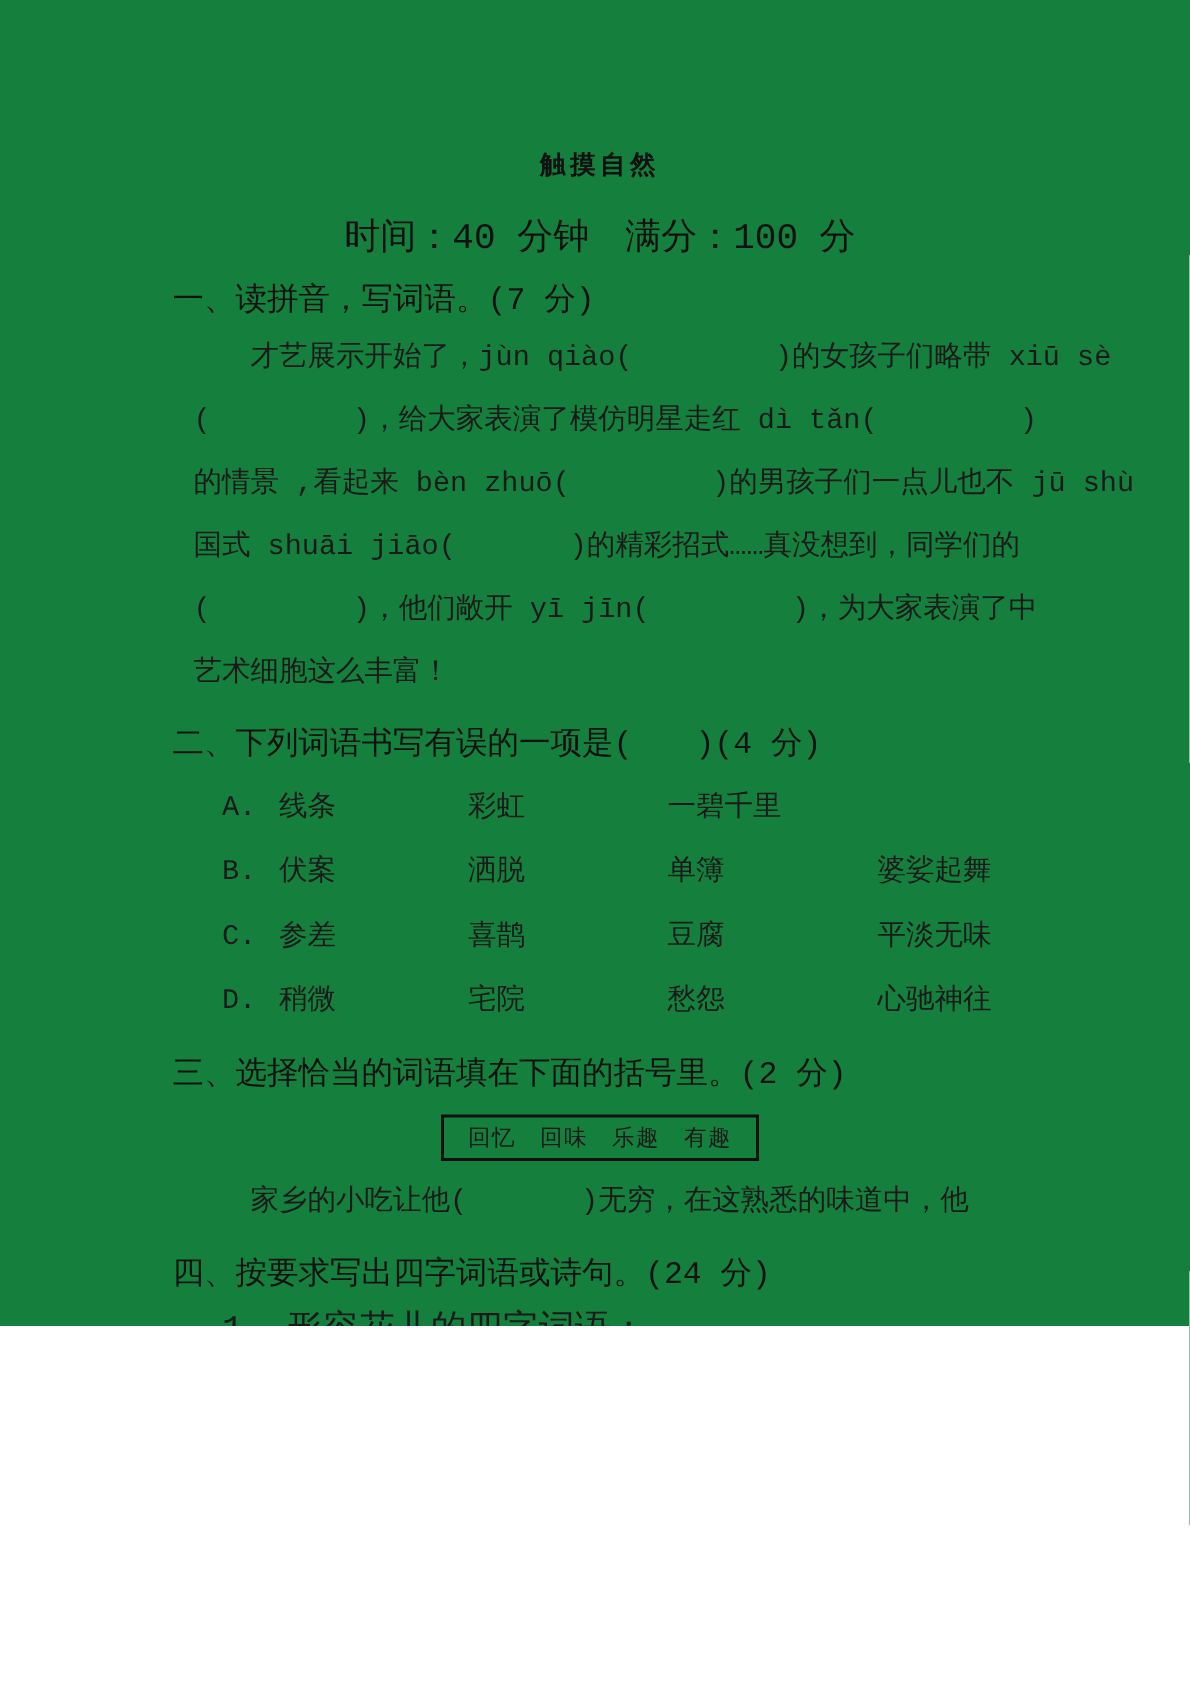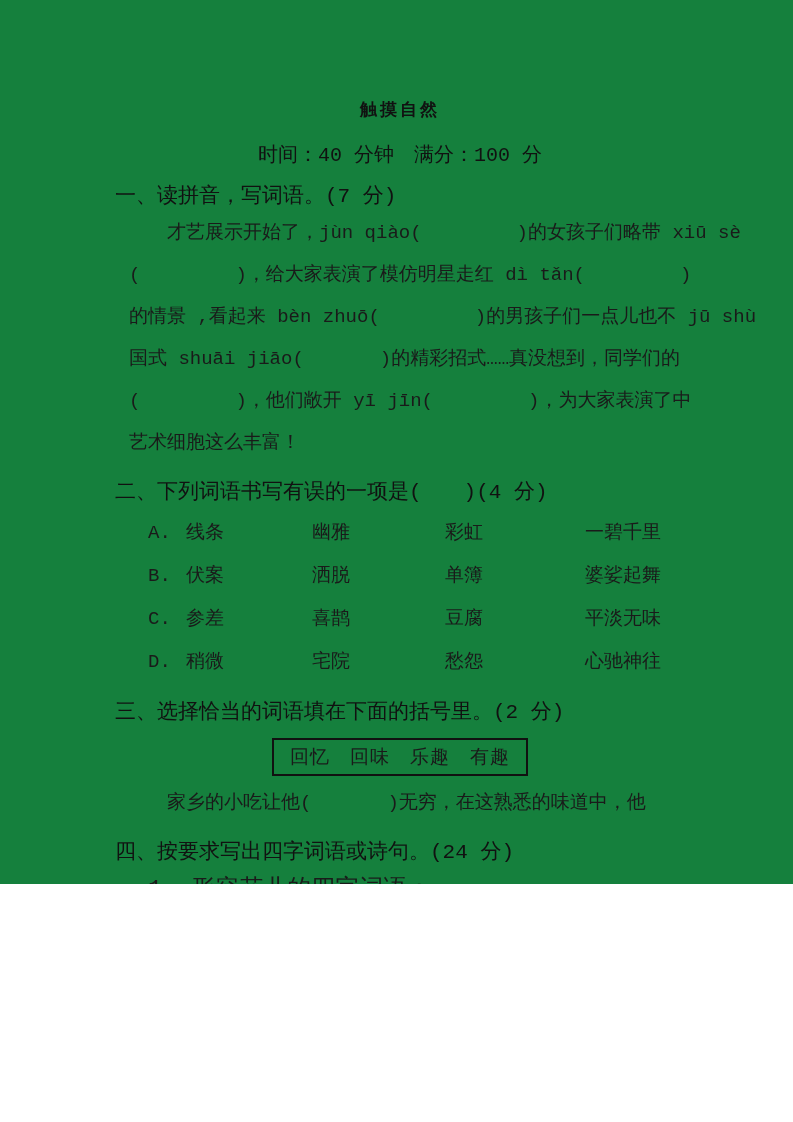--- a/index.html
+++ b/index.html
@@ -20,21 +20,21 @@
   .paper-title {
     text-align: center;
     font-size: 17px;
     font-weight: bold;
     letter-spacing: 3px;
     color: #111;
   }
   .paper-meta {
     margin-top: 20px;
     text-align: center;
-    font-size: 20px;
+    font-size: 24px;
     color: #111;
   }
   .section-heading {
     font-size: 21px;
     line-height: 30px;
     margin-top: 14px;
     color: #111;
   }
   .para {
     margin-left: 14px;
@@ -58,21 +58,21 @@
     line-height: 43px;
   }
   .word-bank-wrap {
     text-align: center;
     margin-top: 10px;
   }
   .word-bank {
     display: inline-block;
     border: 2px solid #111;
     padding: 4px 16px;
-    font-size: 19px;
+    font-size: 15px;
     letter-spacing: 1px;
   }
   .blanks-row {
     margin-left: 36px;
     margin-top: 14px;
     line-height: 44px;
   }
   .blank-line {
     display: inline-block;
     width: 112px;
@@ -104,21 +104,20 @@
       <div class="para-line">国式 shuāi jiāo(　　　　)的精彩招式……真没想到，同学们的</div>
       <div class="para-line">(　　　　　)，他们敞开 yī jīn(　　　　　)，为大家表演了中</div>
       <div class="para-line">艺术细胞这么丰富！</div>
     </div>
 
     <div class="section-heading">二、下列词语书写有误的一项是(　　)(4 分)</div>
     <div class="options">
       <div class="opt-row">
         <span>A.</span>
         <span>线条</span>
-        <span>幽雅</span>
         <span>彩虹</span>
         <span>一碧千里</span>
       </div>
       <div class="opt-row">
         <span>B.</span>
         <span>伏案</span>
         <span>洒脱</span>
         <span>单簿</span>
         <span>婆娑起舞</span>
       </div>

